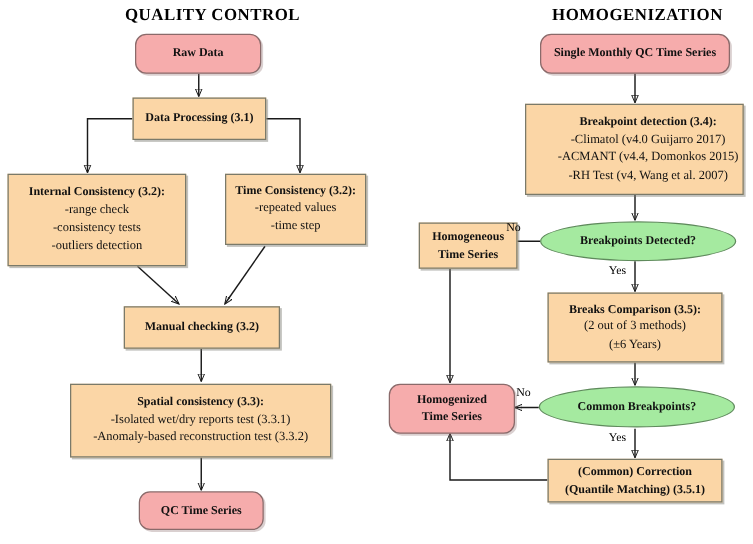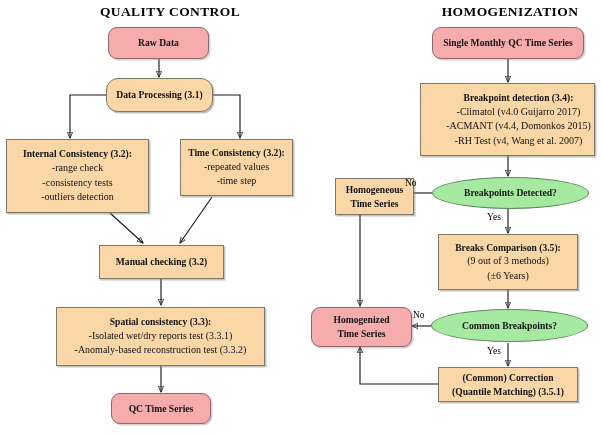--- a/index.html
+++ b/index.html
@@ -90,21 +90,21 @@
   </svg>
 
   <div class="title" style="left:60px;top:4px;width:220px;">QUALITY CONTROL</div>
 
   <div class="title" style="left:400px;top:4px;width:220px;">HOMOGENIZATION</div>
 
   <div class="node term" style="left:108px;top:27px;width:101px;height:32px;">
     <span class="ln b s11">Raw Data</span>
   </div>
 
-  <div class="node proc" style="left:106px;top:78px;width:107px;height:34px;border-radius:12px;">
+  <div class="node proc" style="left:106px;top:78px;width:107px;height:34px;">
     <span class="ln b s11">Data Processing (3.1)</span>
   </div>
 
   <div class="node proc" style="left:6px;top:139px;width:143px;height:74px;">
     <span class="ln b s11">Internal Consistency (3.2):</span>
     <span class="ln s105">-range check</span>
     <span class="ln s105">-consistency tests</span>
     <span class="ln s105">-outliers detection</span>
   </div>
 
@@ -143,21 +143,21 @@
     <span class="ln b s11">Breakpoints Detected?</span>
   </div>
 
   <div class="node proc" style="left:335px;top:178px;width:79px;height:37px;">
     <span class="ln b s11">Homogeneous</span>
     <span class="ln b s11">Time Series</span>
   </div>
 
   <div class="node proc" style="left:438px;top:234px;width:140px;height:56px;">
     <span class="ln b s11">Breaks Comparison (3.5):</span>
-    <span class="ln s105">(9 out of 3 methods)</span>
+    <span class="ln s105">(2 out of 3 methods)</span>
     <span class="ln s105">(±6 Years)</span>
   </div>
 
   <div class="node dec" style="left:431px;top:309px;width:157px;height:33px;">
     <span class="ln b s11">Common Breakpoints?</span>
   </div>
 
   <div class="node term" style="left:311px;top:307px;width:101px;height:40px;">
     <span class="ln b s11">Homogenized</span>
     <span class="ln b s11">Time Series</span>

